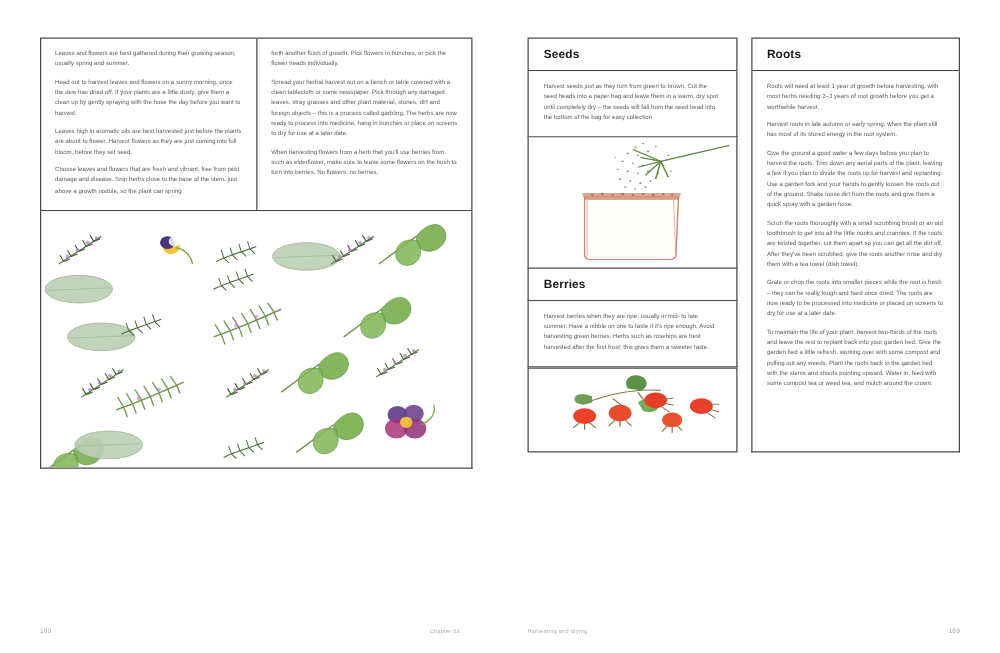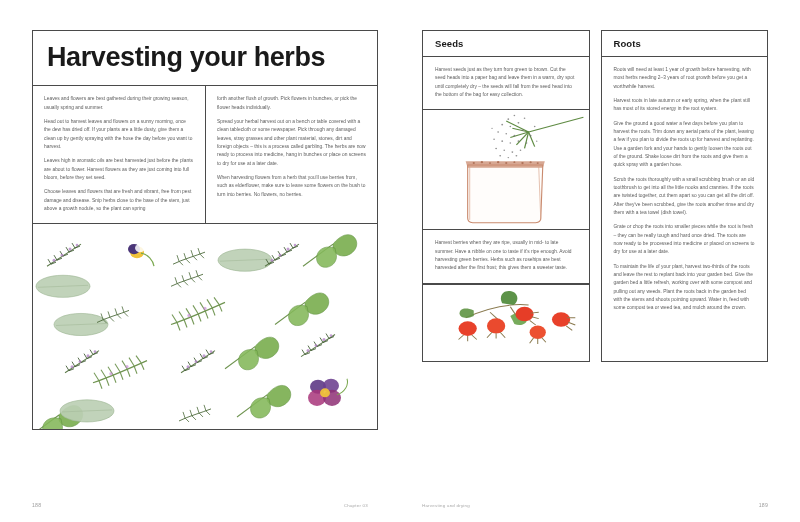--- a/index.html
+++ b/index.html
@@ -117,23 +117,20 @@
   .stack { display: flex; flex-direction: column; height: 100%; }
 </style>
 </head>
 <body>
 
 <div class="spread">
 
   <div class="page page-left">
     <div class="stack">
 
-      <div class="box title-box">
-        <div class="title">Harvesting your herbs</div>
-      </div>
 
 
       <div class="box body-box">
         <div class="col">
           <p>Leaves and flowers are best gathered during their growing season, usually spring and summer.</p>
           <p>Head out to harvest leaves and flowers on a sunny morning, once the dew has dried off. If your plants are a little dusty, give them a clean up by gently spraying with the hose the day before you want to harvest.</p>
           <p>Leaves high in aromatic oils are best harvested just before the plants are about to flower. Harvest flowers as they are just coming into full bloom, before they set seed.</p>
           <p>Choose leaves and flowers that are fresh and vibrant, free from pest damage and disease. Snip herbs close to the base of the stem, just above a growth nodule, so the plant can spring</p>
         </div>
         <div class="col">
@@ -337,20 +334,23 @@
               <circle cx="76" cy="50" r="0.9"></circle>
                 <circle cx="84" cy="52" r="0.8"></circle>
               <circle cx="92" cy="50" r="0.9"></circle>
                 <circle cx="68" cy="20" r="0.7"></circle>
               <circle cx="110" cy="18" r="0.8"></circle>
                 <circle cx="112" cy="34" r="0.7"></circle>
             </g>
           </svg>
         </div>
 
+        <div class="box head-box">
+          <div class="head">Berries</div>
+        </div>
 
         <div class="box single">
           <p>Harvest berries when they are ripe, usually in mid- to late summer. Have a nibble on one to taste if it's ripe enough. Avoid harvesting green berries. Herbs such as rosehips are best harvested after the first frost; this gives them a sweeter taste.</p>
         </div>
 
         <div class="spacer"></div>
 
         <div class="box art-box art-berry">
           <svg viewBox="0 0 163 84" preserveAspectRatio="none">
             <g stroke="#8a7a4f" stroke-width="1.1" fill="none">

